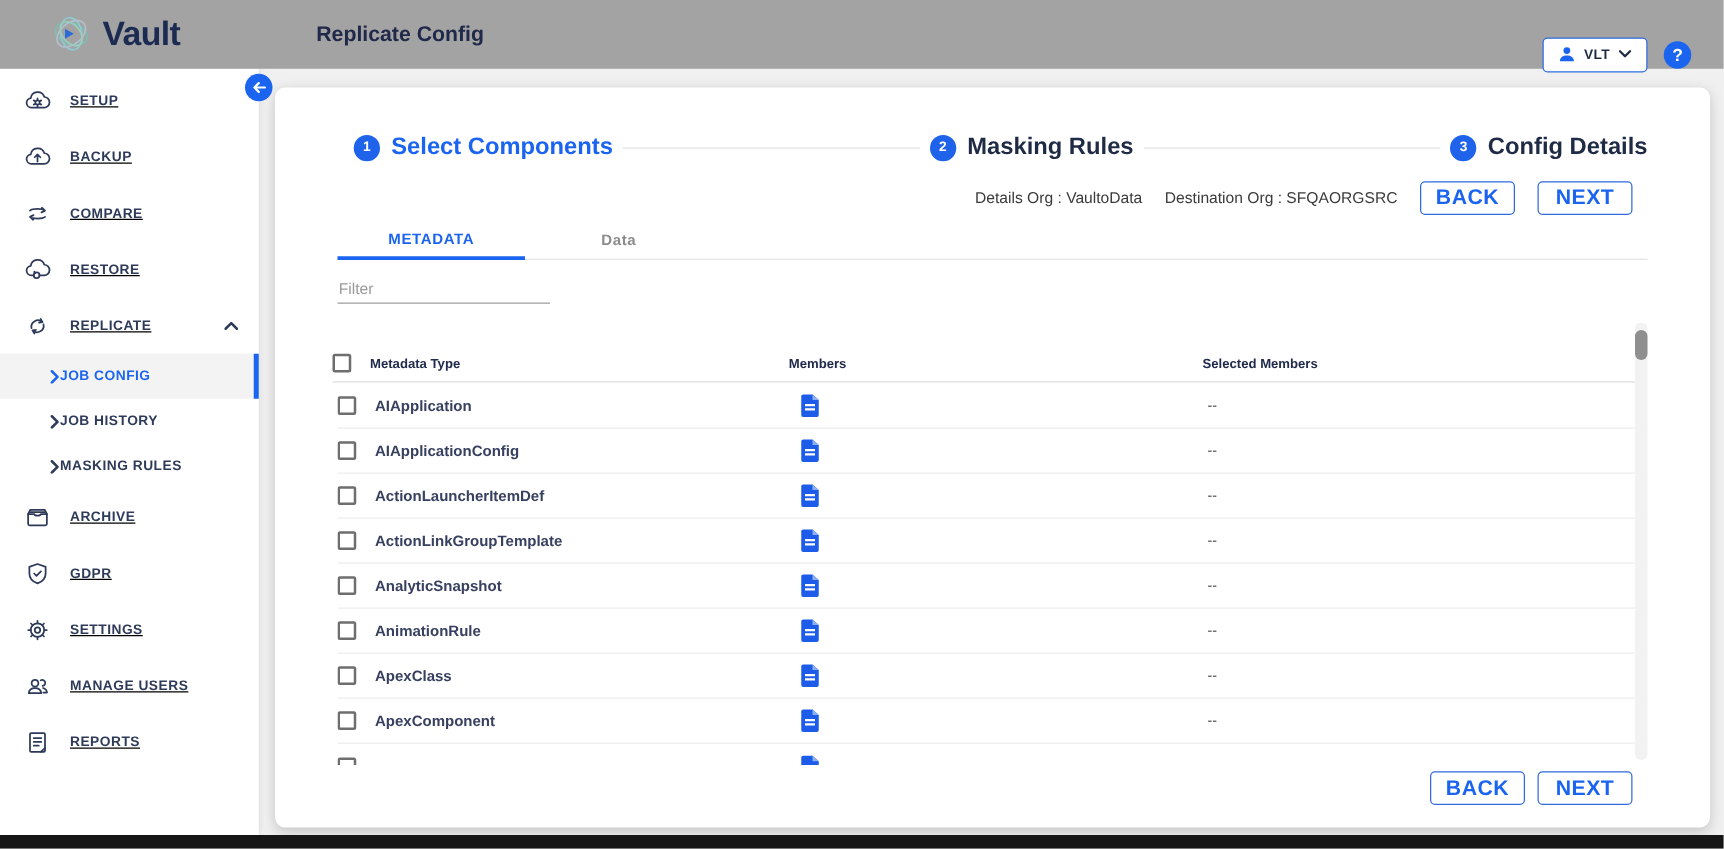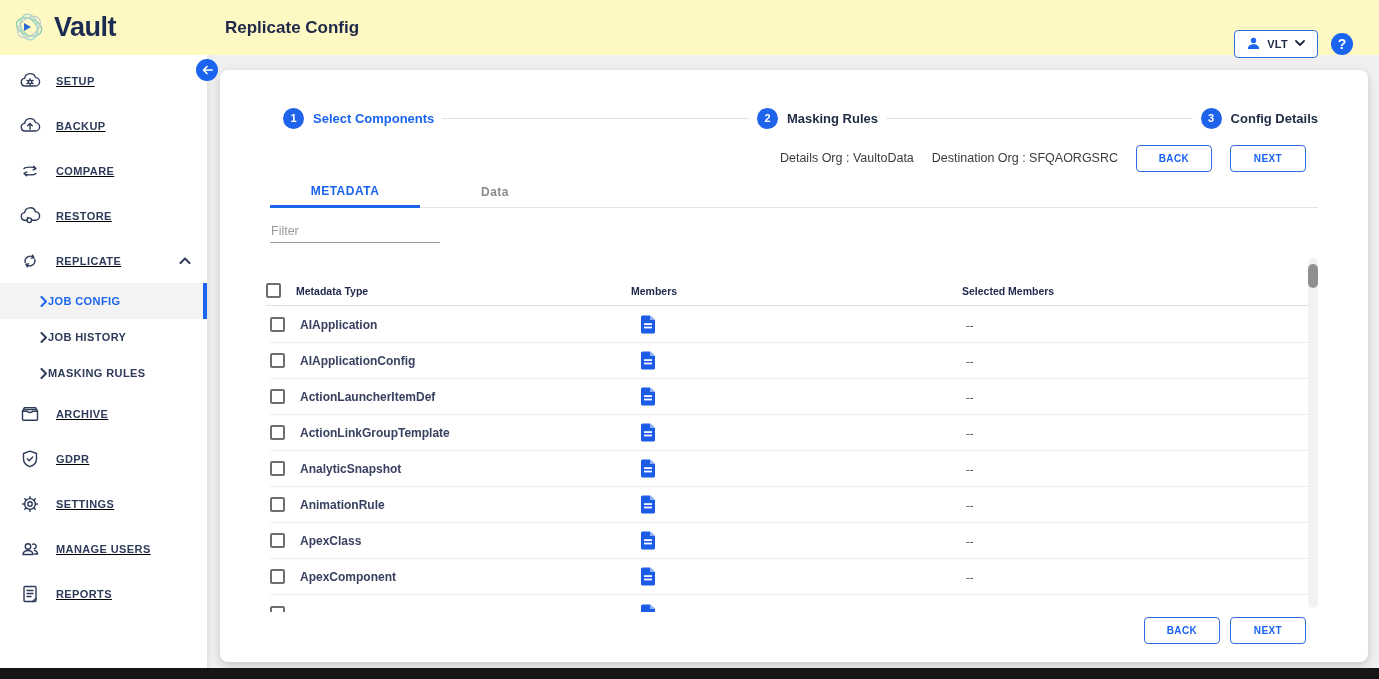--- a/index.html
+++ b/index.html
@@ -1,20 +1,20 @@
 <!DOCTYPE html>
 <html><head>
 <meta charset="utf-8">
 <style>
   * { margin:0; padding:0; box-sizing:border-box; }
   html,body { width:1379px; height:679px; overflow:hidden; }
   body { font-family:"Liberation Sans","DejaVu Sans",sans-serif; background:#f0f0f0; position:relative; }
 
   
-  .header { position:absolute; top:0; left:0; width:1379px; height:55px; background:#fef9c3; display:flex; align-items:center; z-index:5; }
+  .header { position:absolute; top:0; left:0; width:1379px; height:55px; background:#a3a3a3; display:flex; align-items:center; z-index:5;padding-left:28px; }
   .logo-wrap { width:207px; display:flex; align-items:center; padding-left:10px; }
   .logo-text { font-size:27px; font-weight:800; color:#1b2b52; letter-spacing:-0.5px; margin-left:6px; }
   .page-title { font-size:17px; font-weight:700; color:#20294a; margin-left:18px; }
   .header-right { margin-left:auto; display:flex; align-items:center; gap:13px; padding-right:26px;margin-top:32px; }
   .user-btn { display:flex; align-items:center; gap:7px; height:28px; padding:0 12px; background:#fff; border:1.5px solid #2e6cdf; border-radius:4px; cursor:pointer; }
   .user-btn .user-label { font-size:11px; font-weight:700; color:#1f2a44; letter-spacing:.3px; }
   .help-circle { width:22px; height:22px; border-radius:50%; background:#1a64f0; color:#fff; font-size:14px; font-weight:700; display:flex; align-items:center; justify-content:center; cursor:pointer; }
 
   
   .sidebar { position:absolute; top:55px; left:0; width:207px; bottom:11px; background:#fff; box-shadow:2px 0 5px rgba(0,0,0,.07); z-index:4; padding-top:3px; }
@@ -30,28 +30,28 @@
   .sub-item.active .sub-label, .sub-item.active .sub-chevron { color:#1a64f0; }
 
   
   .content { position:absolute; top:55px; left:207px; right:0; bottom:11px; background:#f0f0f0; }
   .card { position:absolute; left:13px; top:15px; width:1148px; height:592px; background:#fff; border-radius:8px; box-shadow:0 3px 10px rgba(0,0,0,.18); }
 
   
   .stepper { position:absolute; left:63px; right:50px; top:37px; height:22px; display:flex; align-items:center; }
   .step { display:flex; align-items:center; flex:none; }
   .step-circle { width:21px; height:21px; border-radius:50%; background:#1f63ea; color:#fff; font-size:11px; font-weight:700; display:flex; align-items:center; justify-content:center; }
-  .step-label { font-size:13px; font-weight:600; color:#1f2a44; margin-left:9px;text-align:center; }
+  .step-label { font-size:19px; font-weight:600; color:#1f2a44; margin-left:9px;text-align:center; }
   .step.active .step-label { color:#1a64f0; }
   .step-line { flex:1; height:1px; background:#e2e2e2; margin:0 8px; }
 
   
   .org-row { position:absolute; top:74px; right:62px; height:28px; display:flex; align-items:center; gap:18px; }
   .org-text { font-size:12.5px; font-weight:500; color:#3b3b3b; }
-  .btn { width:76px; height:27px; background:#fff; border:1px solid #2f6bdc; border-radius:4px; color:#1a64f0; font-size:10px; font-weight:700; letter-spacing:.4px; cursor:pointer; font-family:inherit; }
+  .btn { width:76px; height:27px; background:#fff; border:1px solid #2f6bdc; border-radius:4px; color:#1a64f0; font-size:17px; font-weight:700; letter-spacing:.4px; cursor:pointer; font-family:inherit; }
 
   
   .tabs { position:absolute; left:50px; top:106px; display:flex; z-index:2; }
   .tab { width:150px; height:32px; display:flex; align-items:center; justify-content:center; font-size:12px; letter-spacing:.5px; cursor:pointer; color:#8b8b8b; font-weight:600; }
   .tab.active { color:#1a64f0; font-weight:700; border-bottom:3px solid #1a64f0; }
   .tabs-divider { position:absolute; left:50px; width:1048px; top:137px; height:1px; background:#e4e4e4; }
 
   
   .filter-input { position:absolute; left:50px; top:150px; width:170px; border:none; border-bottom:1px solid #9e9e9e; font-size:12.5px; color:#333; padding:4px 1px; outline:none; font-family:inherit; background:transparent; }
   .filter-input::placeholder { color:#9a9a9a; }

